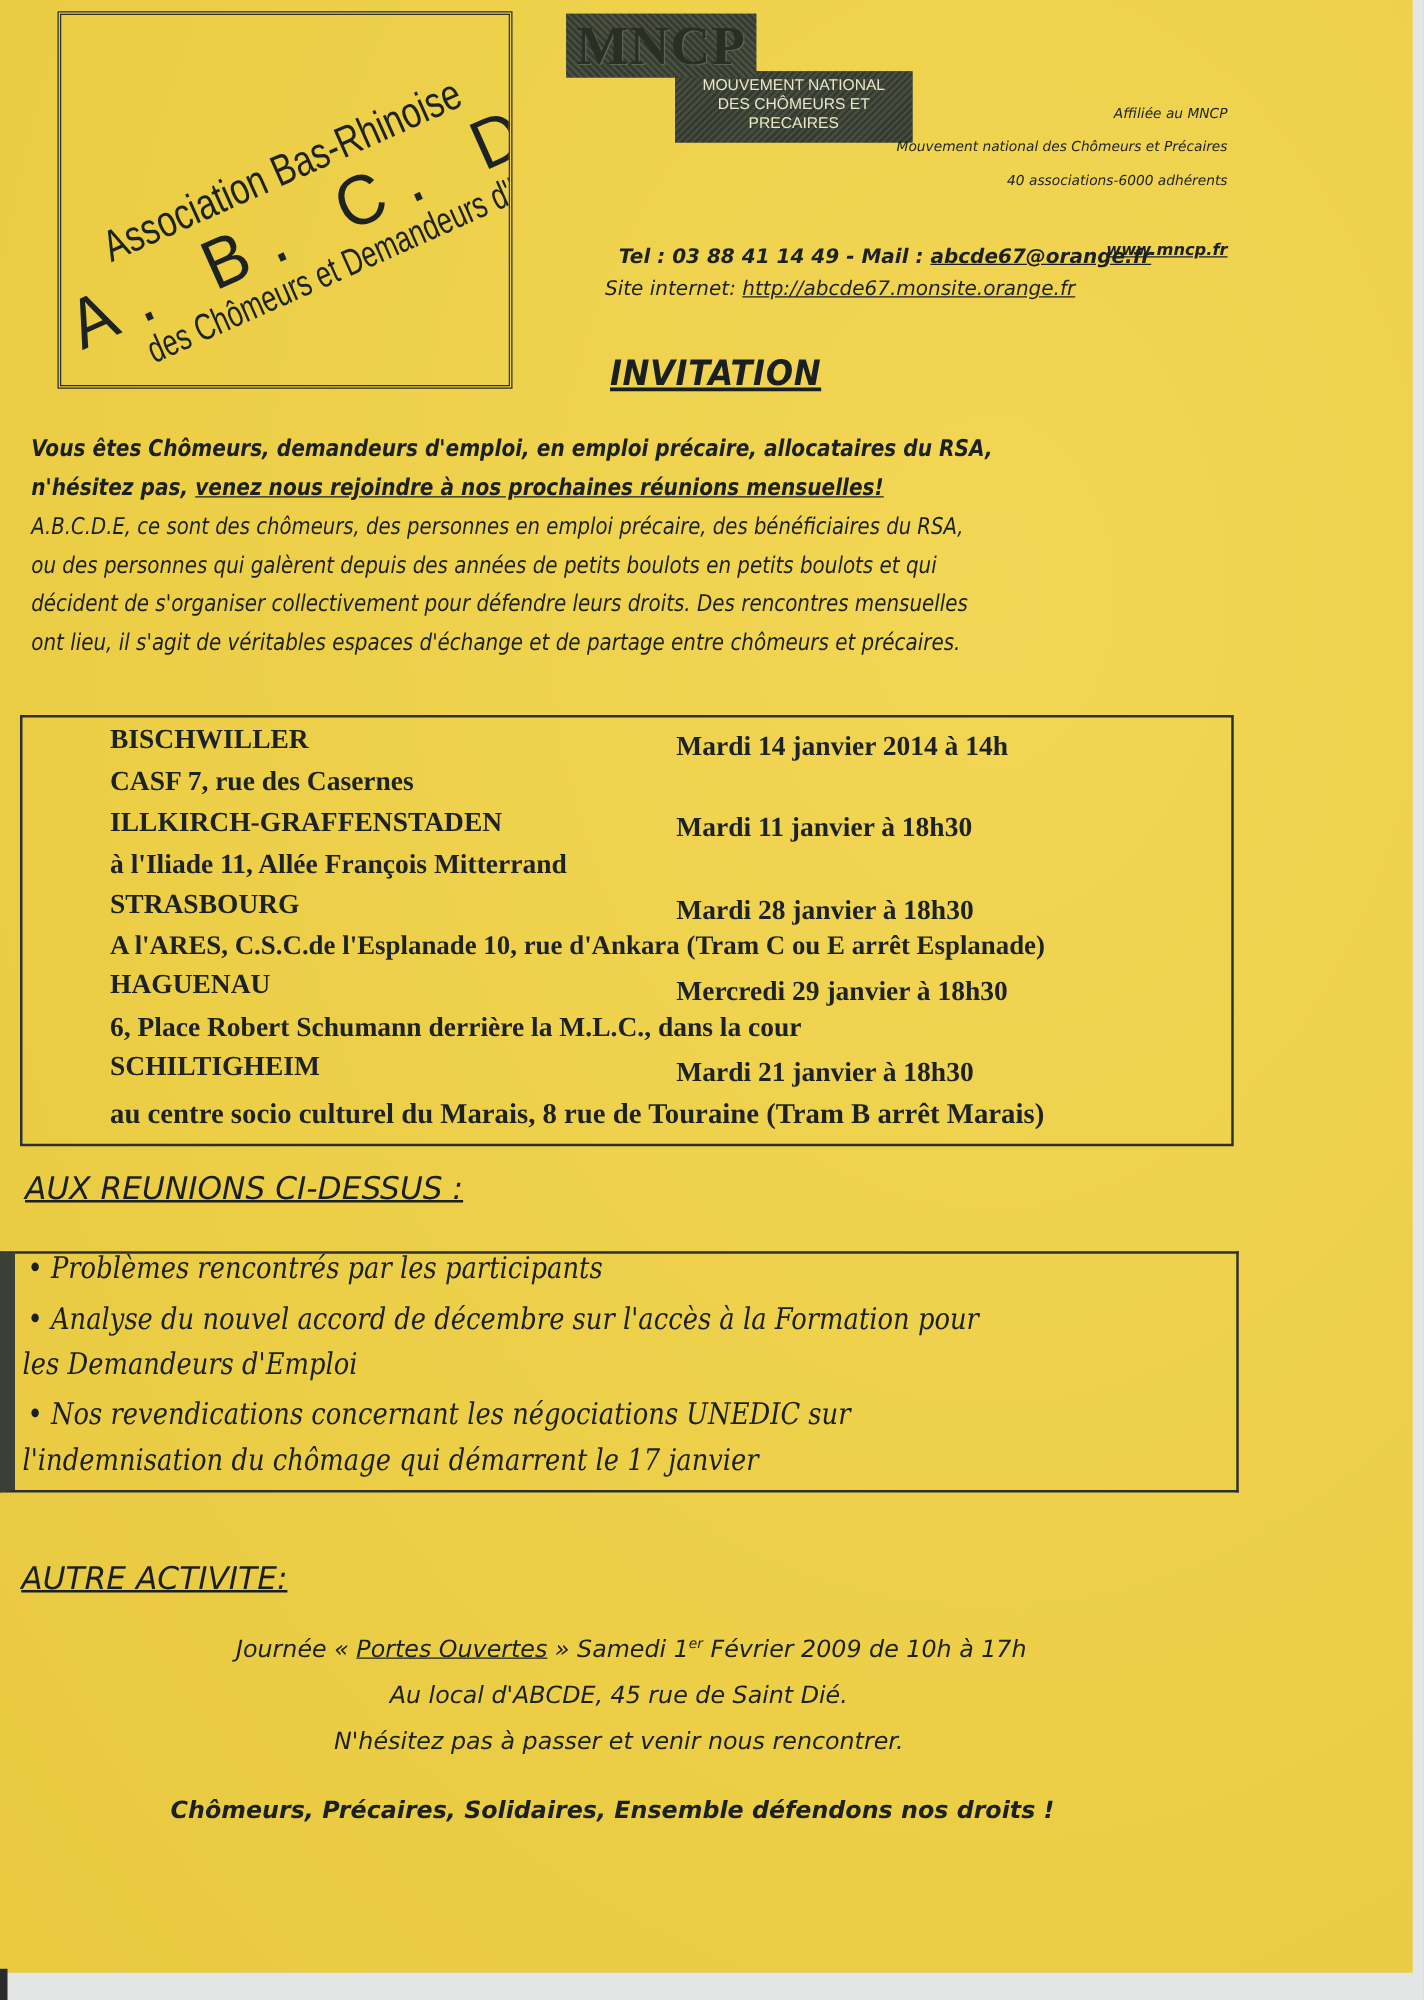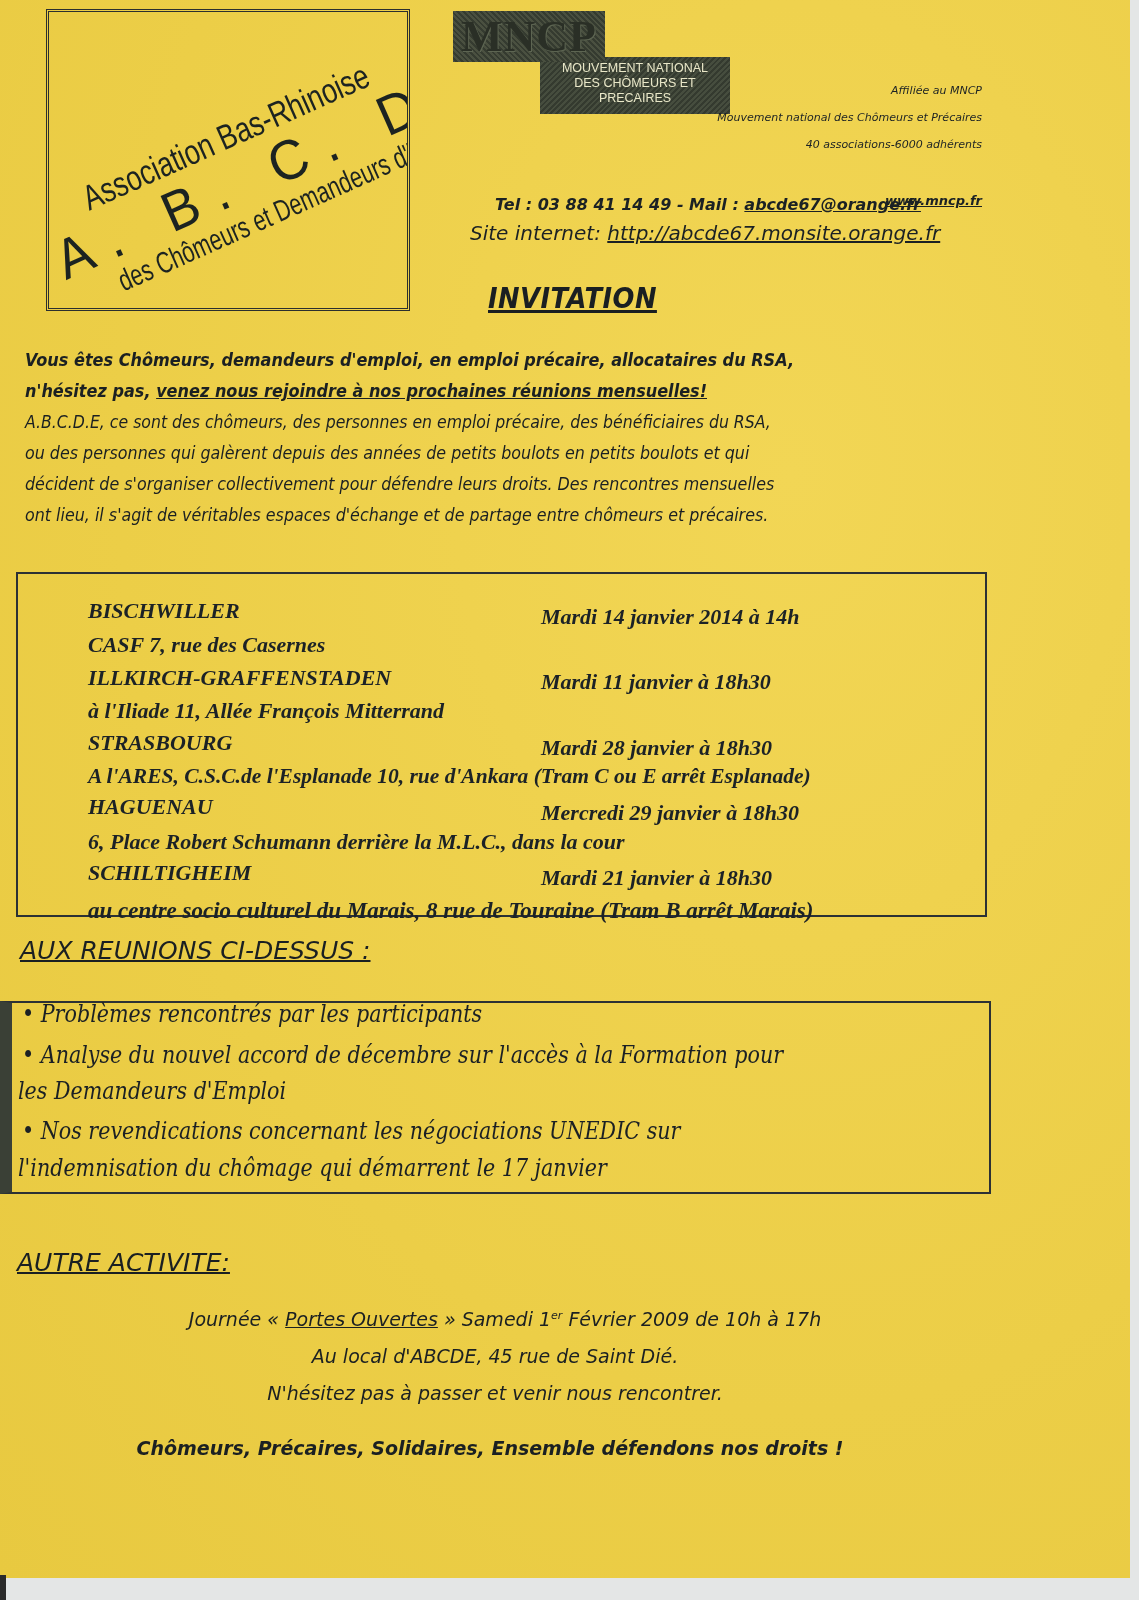--- a/index.html
+++ b/index.html
@@ -77,22 +77,22 @@
     }
     .intro .line { white-space: nowrap; transform-origin: left; }
     .intro .bold { font-weight: bold; }
 
     
     .meetings {
       left: 16px; top: 572px; width: 971px; height: 345px;
       border: 2px solid #2c3134; box-sizing: border-box;
     }
     .meet {
-      font-family: "Liberation Serif", serif; font-style: italic; font-weight: bold;
-      color: #1c2226; font-size: 22px; white-space: nowrap; margin-top: 20px;
+      font-family: "Liberation Serif", serif; font-weight: bold;
+      color: #1c2226; font-size: 22px; white-space: nowrap;
     }
     .meet.city { left: 88px; letter-spacing: 0px; }
     .meet.date { left: 541px; }
     .meet.addr { left: 88px; }
 
     
     .heading {
       font-family: "DejaVu Sans", sans-serif; font-style: italic; font-size: 25px;
       text-decoration: underline; text-decoration-thickness: 2px; color: #1a1f22;
       white-space: nowrap;
@@ -143,21 +143,21 @@
   </div>
 
   <div class="abs info right" style="top:84px;">Affiliée au MNCP</div>
   <div class="abs info right" style="top:111px;">Mouvement national des Chômeurs et Précaires</div>
   <div class="abs info right" style="top:138px;">40 associations-6000 adhérents</div>
   <div class="abs info right bold u" style="top:169px; font-size:13px;margin-top:24px;">www.mncp.fr</div>
 
   <div class="abs info" style="left:495px; top:195px; font-size:16px;font-weight:bold;">
     <span>Tel : 03 88 41 14 49 - Mail : </span><span class="u">abcde67@orange.fr</span>
   </div>
-  <div class="abs info" style="left:470px; top:221px; font-size:20px;">
+  <div class="abs info" style="left:484px; top:221px; font-size:16px;">
     <span>Site internet: </span><span class="u">http://abcde67.monsite.orange.fr</span>
   </div>
 
   <div class="abs invitation">INVITATION</div>
 
   <div class="abs intro">
     <div class="line bold" style="transform:scaleX(0.87);">Vous êtes Chômeurs, demandeurs d'emploi, en emploi précaire, allocataires du RSA,</div>
     <div class="line bold" style="transform:scaleX(0.87);">
       <span>n'hésitez pas, </span><span class="u">venez nous rejoindre à nos prochaines réunions mensuelles!</span>
     </div>

